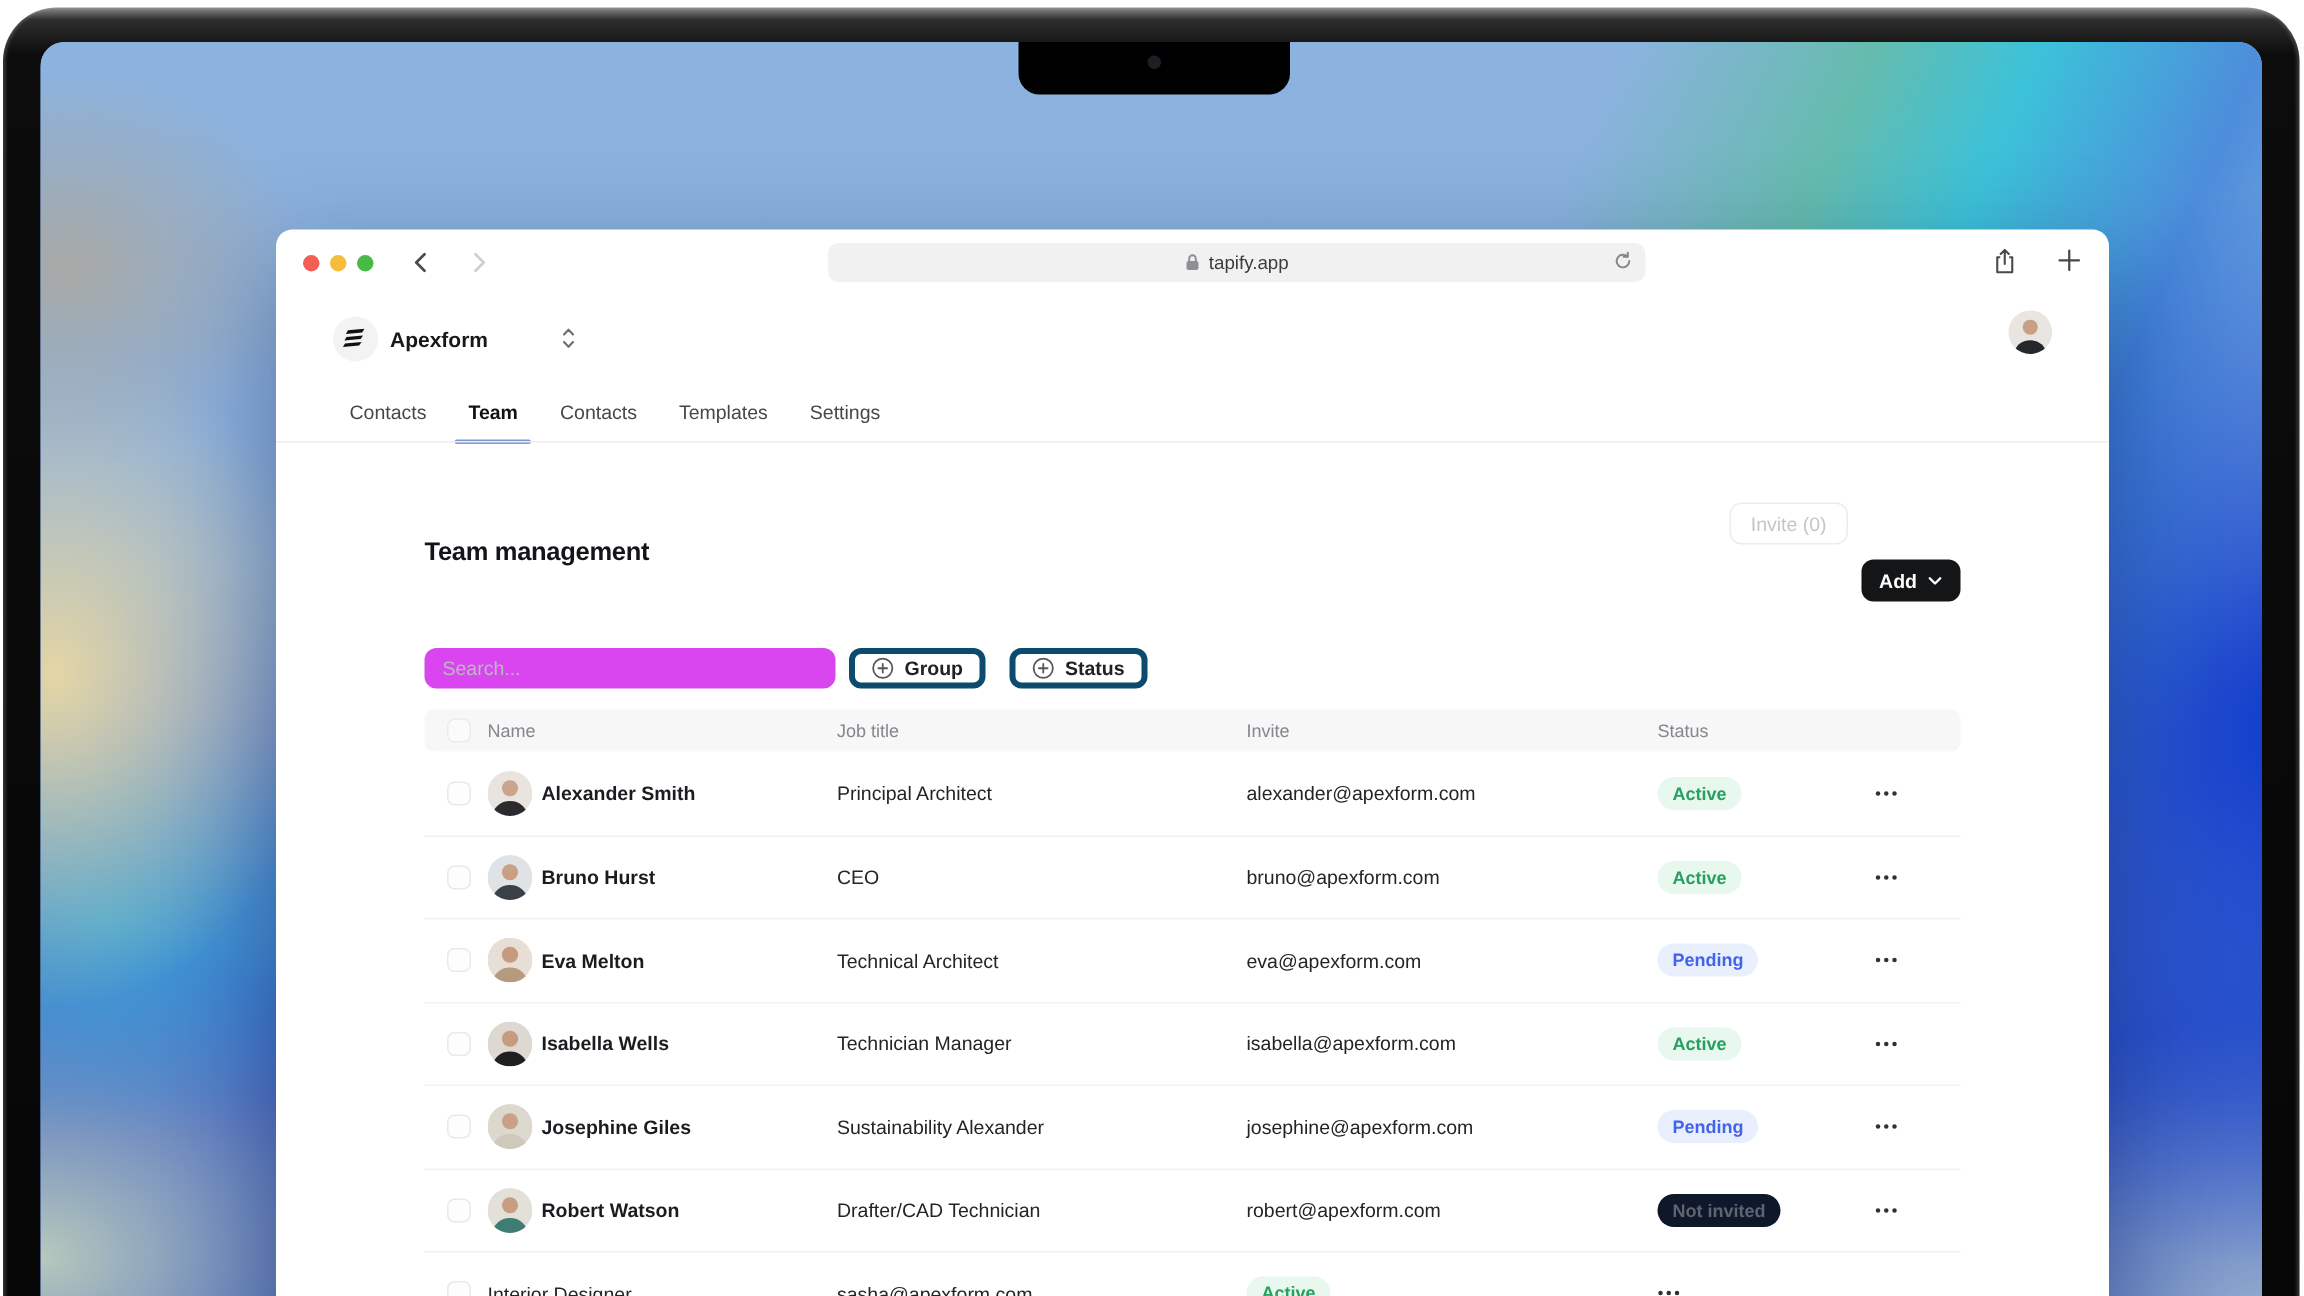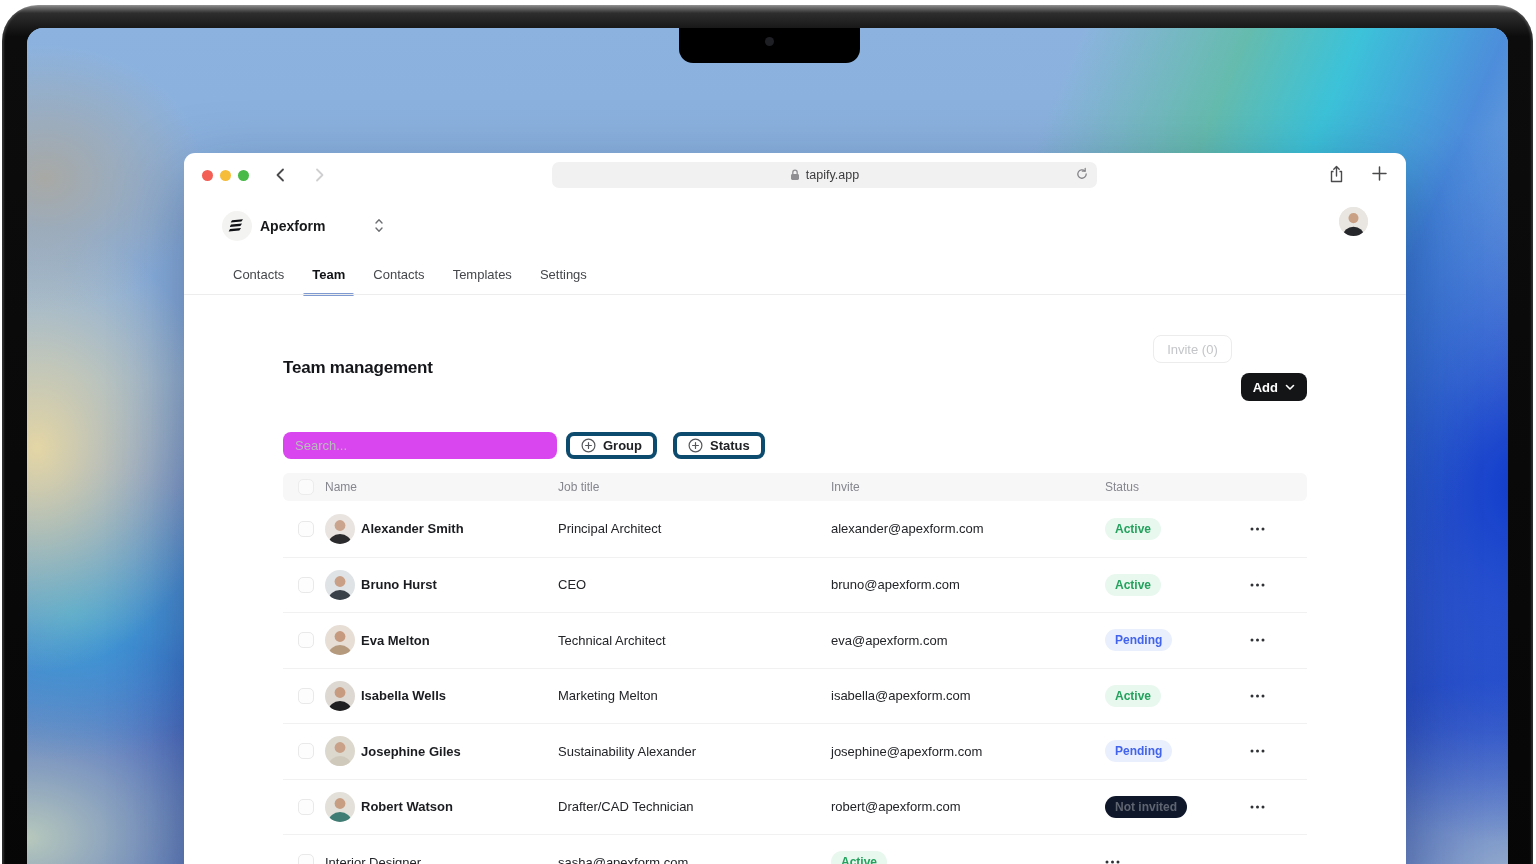--- a/index.html
+++ b/index.html
@@ -314,21 +314,21 @@
               <div class="trow">
                 <span class="cb"></span>
                 <span class="namecell">
                   <span class="avatar"><svg width="30" height="30" viewBox="0 0 30 30">
                       <rect width="30" height="30" fill="#ded8d2"></rect>
                       <circle cx="15" cy="11.5" r="5.4" fill="#c79b80"></circle>
                       <path d="M3.5 30 a11.5 10 0 0 1 23 0 Z" fill="#1f1f22"></path>
                     </svg></span>
                   <span class="mname">Isabella Wells</span>
                 </span>
-                <span>Marketing Melton</span>
+                <span>Technician Manager</span>
                 <span>isabella@apexform.com</span>
                 <span><span class="badge" style="color:#23a15d;background:#e9f8ef">Active</span></span>
                 <button class="menu-btn">
                   <svg width="15" height="4" viewBox="0 0 15 4">
                     <circle cx="2" cy="2" r="1.5" fill="#303135"></circle>
                     <circle cx="7.5" cy="2" r="1.5" fill="#303135"></circle>
                     <circle cx="13" cy="2" r="1.5" fill="#303135"></circle>
                   </svg>
                 </button>
               </div>

